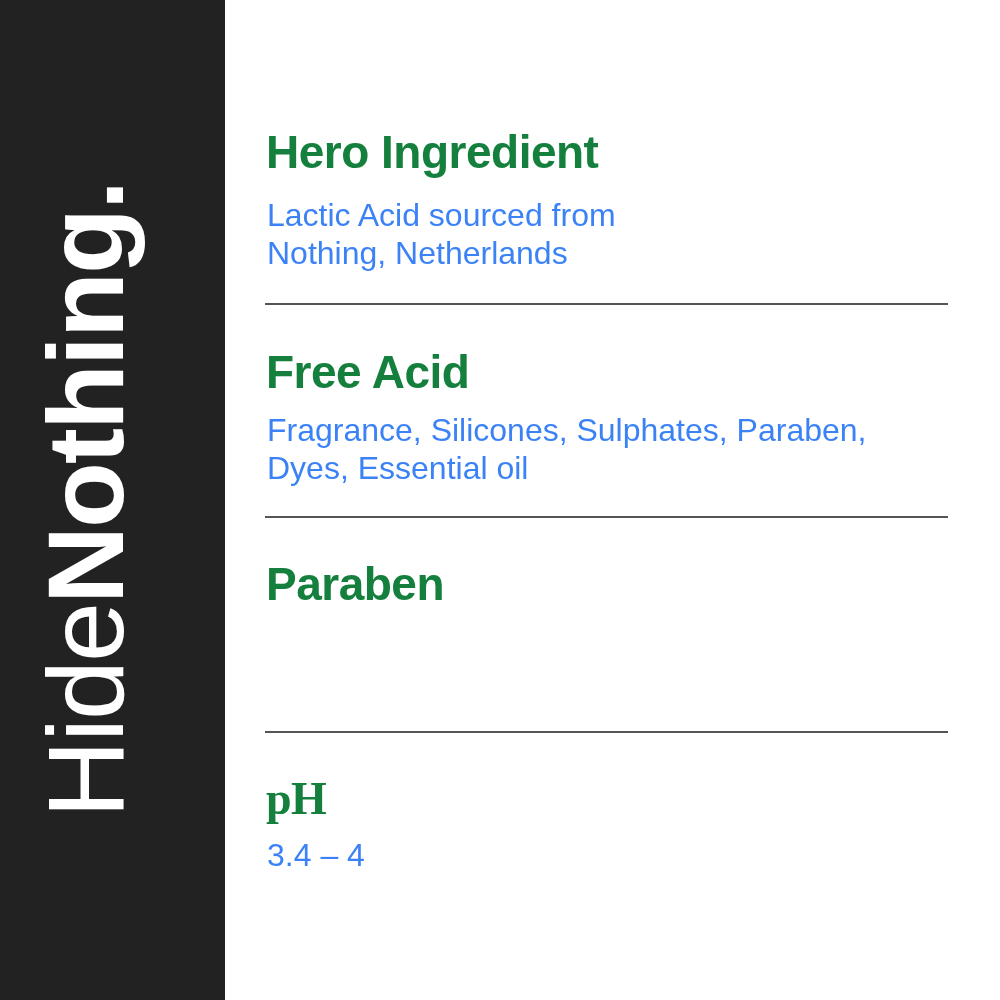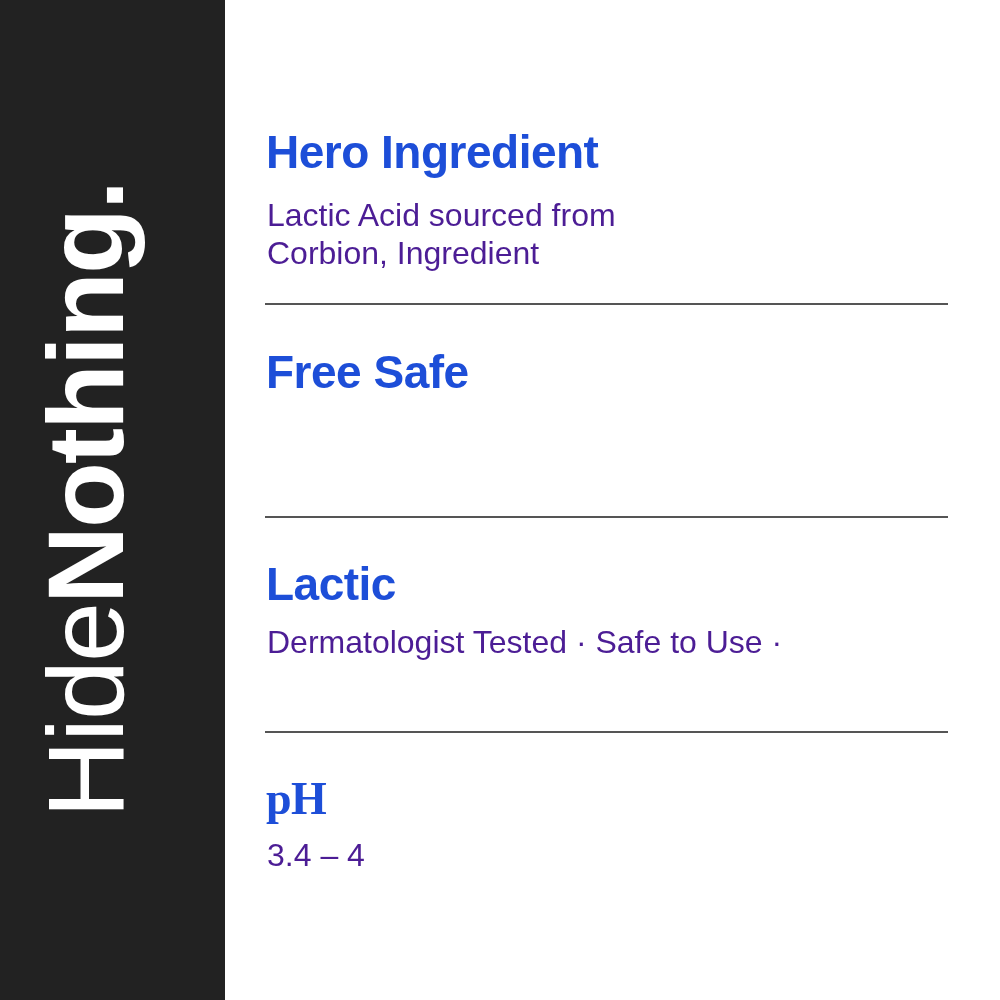--- a/index.html
+++ b/index.html
@@ -46,30 +46,30 @@
     height: 1000px;
   }
   .heading {
     position: absolute;
     left: 266px;
     margin: 0;
     font-size: 46px;
     font-weight: 700;
     line-height: 1;
     letter-spacing: -0.5px;
-    color: #1d4ed8;
+    color: #15803d;
     white-space: nowrap;
   }
   .body {
     position: absolute;
     left: 267px;
     font-size: 32px;
     font-weight: 400;
     line-height: 38px;
-    color: #4c1d95;
+    color: #3b82f6;
     white-space: nowrap;
   }
   .divider {
     position: absolute;
     left: 265px;
     width: 683px;
     height: 2px;
     background: #555555;
   }
 
@@ -93,30 +93,33 @@
 
 <div class="sidebar">
   <div class="brand"><span class="light">Hide</span><span class="bold">Nothing.</span></div>
 </div>
 
 <main class="content">
 
   <h2 class="heading h1">Hero Ingredient</h2>
   <div class="body b1">
     <div>Lactic Acid sourced from</div>
-    <div>Corbion, Ingredient</div>
+    <div>Nothing, Netherlands</div>
   </div>
   <div class="divider d1"></div>
 
-  <h2 class="heading h2">Free Safe</h2>
+  <h2 class="heading h2">Free Acid</h2>
+  <div class="body b2">
+    <div>Fragrance, Silicones, Sulphates, Paraben,</div>
+    <div>Dyes, Essential oil</div>
+  </div>
   <div class="divider d2"></div>
 
-  <h2 class="heading h3">Lactic</h2>
+  <h2 class="heading h3">Paraben</h2>
   <div class="body b3">
-    <div>Dermatologist Tested · Safe to Use ·</div>
   </div>
   <div class="divider d3"></div>
 
   <h2 class="heading h4">pH</h2>
   <div class="body b4">
     <div>3.4 – 4</div>
   </div>
 
 </main>
 

